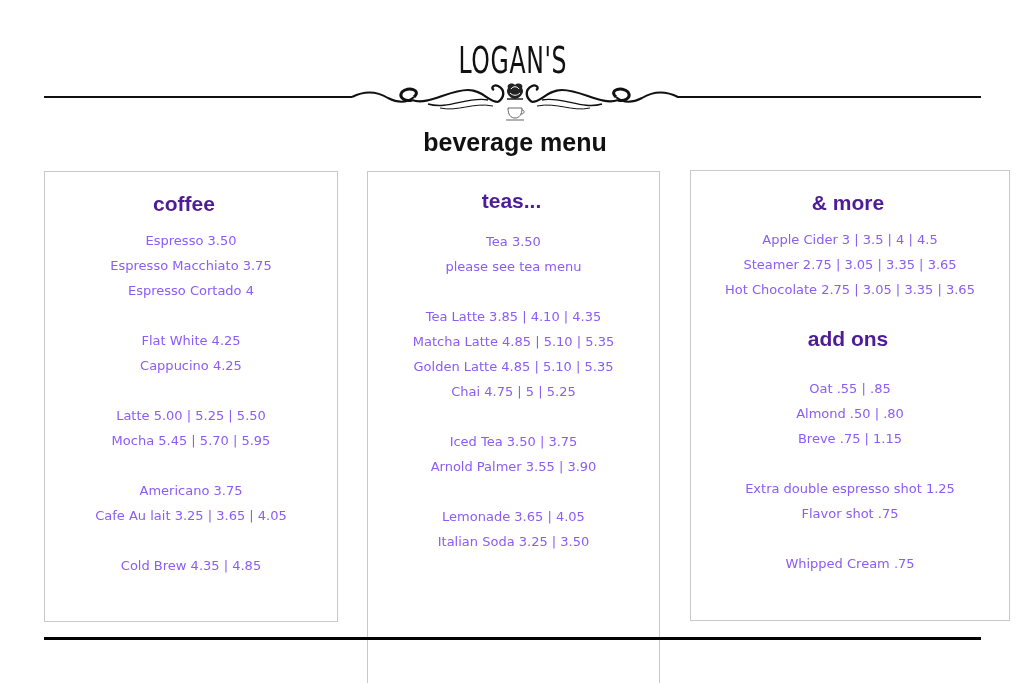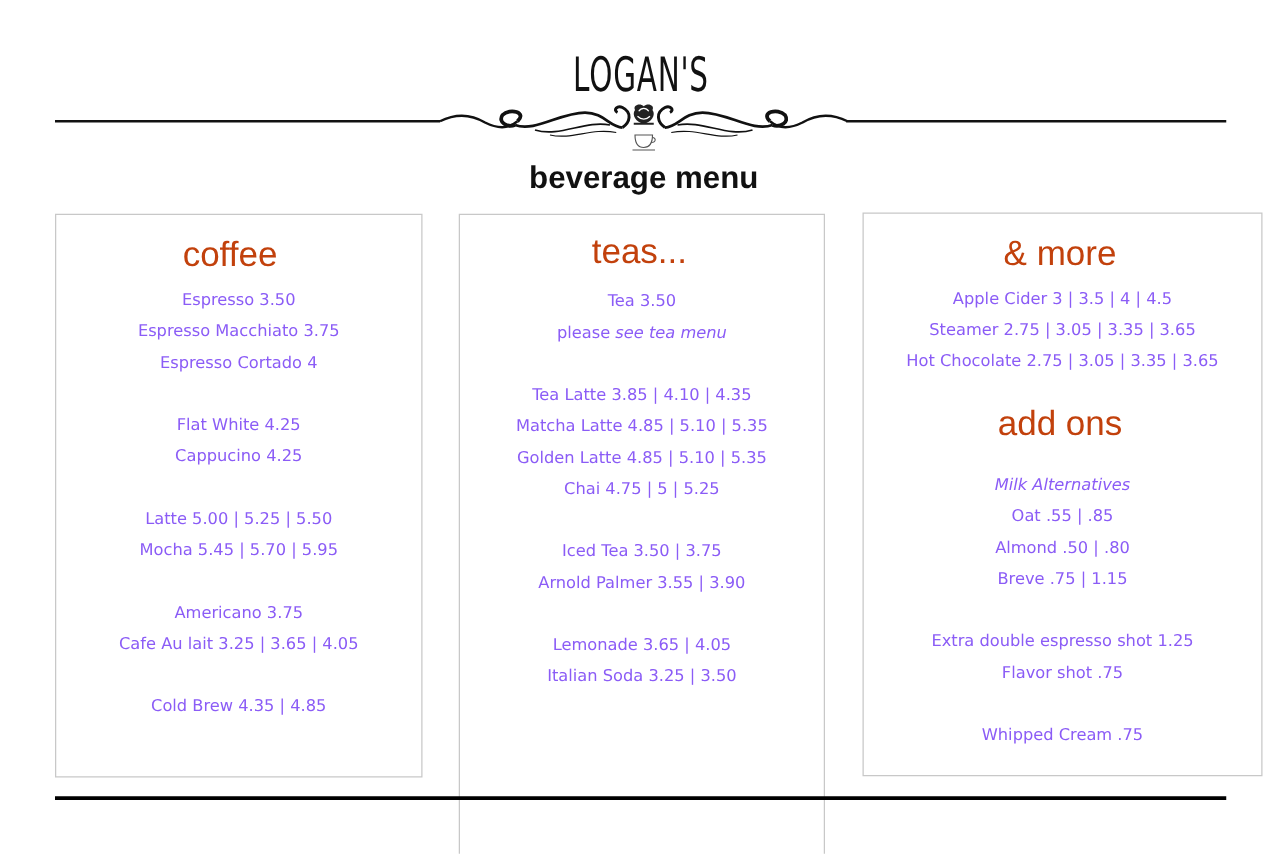--- a/index.html
+++ b/index.html
@@ -27,27 +27,27 @@
 
   .panel {
     position: absolute; border: 1px solid #c8c8c8; background: #fff; box-sizing: border-box;
     text-align: center;
   }
   .panel.coffee { left: 44px; top: 171px; width: 294px; height: 451px; }
   .panel.teas { left: 367px; top: 171px; width: 293px; height: 548px; }
   .panel.more { left: 690px; top: 170px; width: 320px; height: 451px; }
 
   .panel h2 {
-    margin: 0; font-family: "Liberation Sans", sans-serif; font-weight: normal; font-size: 28px;
-    color: #c2410c; line-height: 26px;
+    margin: 0; font-family: "Liberation Sans", sans-serif; font-weight: bold; font-size: 21px;
+    color: #4c1d95; line-height: 26px;
   }
   .items { font-family: "DejaVu Sans", sans-serif; font-size: 13px; color: #8b5cf6; }
   .item { height: 25px; line-height: 25px; white-space: nowrap; }
   .item.gap { height: 25px; }
-  .item .ital { font-style: italic; }
+  .item .ital { }
   .item.italic { font-style: italic; }
 
   .coffee h2 { position: absolute; left: 0; right: 0; top: 19px; margin-left: -14px; }
   .coffee .items { position: absolute; left: 0; right: 0; top: 56px; }
   .teas h2 { position: absolute; left: 0; right: 0; top: 16px; margin-left: -4px; }
   .teas .items { position: absolute; left: 0; right: 0; top: 57px; }
   .more h2.h-more { position: absolute; left: 0; right: 0; top: 19px; margin-left: -4px; }
   .more .items.more-items { position: absolute; left: 0; right: 0; top: 56px; }
   .more h2.h-addons { position: absolute; left: 0; right: 0; top: 155px; margin-left: -4px; }
   .more .items.addon-items { position: absolute; left: 0; right: 0; top: 205px; }
@@ -134,21 +134,20 @@
 
 <section class="panel more">
   <h2 class="h-more">&amp; more</h2>
   <div class="items more-items">
     <div class="item">Apple Cider 3 | 3.5 | 4 | 4.5</div>
     <div class="item">Steamer 2.75 | 3.05 | 3.35 | 3.65</div>
     <div class="item">Hot Chocolate  2.75 | 3.05 | 3.35 | 3.65</div>
   </div>
   <h2 class="h-addons">add ons</h2>
   <div class="items addon-items">
-    <div class="item italic">Milk Alternatives</div>
     <div class="item">Oat .55 | .85</div>
     <div class="item">Almond .50 | .80</div>
     <div class="item">Breve .75 | 1.15</div>
     <div class="item gap"></div>
     <div class="item">Extra double espresso shot 1.25</div>
     <div class="item">Flavor shot .75</div>
     <div class="item gap"></div>
     <div class="item">Whipped Cream .75</div>
   </div>
 </section>

